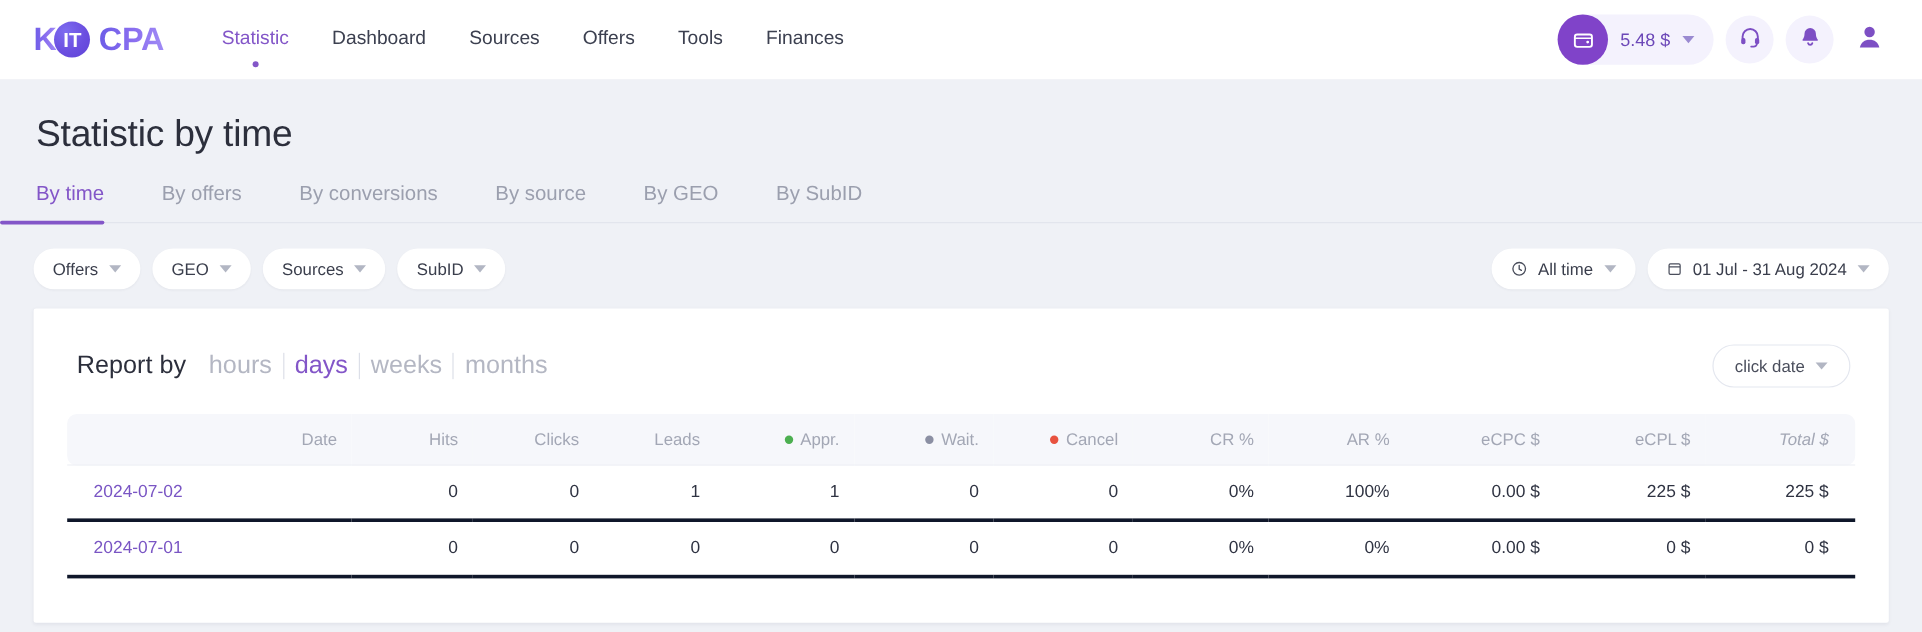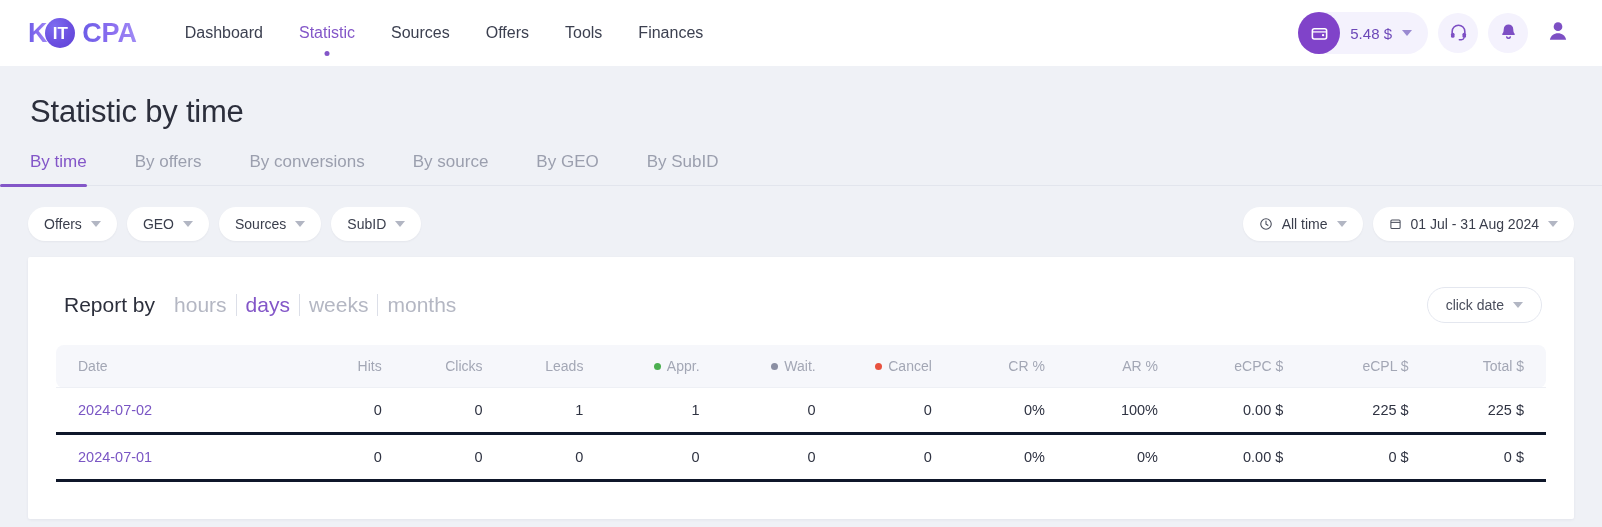--- a/index.html
+++ b/index.html
@@ -285,22 +285,22 @@
 
   thead th {
     background: #f6f7fb;
     font-size: 14px;
     font-weight: 400;
     color: #a3a7b5;
     padding: 13px 12px;
     text-align: right;
     white-space: nowrap;
   }
-  thead th:first-child { border-radius: 8px 0 0 8px; text-align: left; padding-left: 22px; }
-  thead th:last-child  { border-radius: 0 8px 8px 0; padding-right: 22px; }
+  thead th:first-child { border-radius: 8px 0 0 8px; text-align: right; padding-left: 22px; }
+  thead th:last-child  { border-radius: 0 8px 8px 0; padding-right: 22px; font-style: italic; }
 
   .th-dot {
     display: inline-block;
     width: 7px; height: 7px;
     border-radius: 50%;
     margin-right: 6px;
     vertical-align: 1px;
   }
 
   tbody td {
@@ -333,22 +333,22 @@
 
   <div class="brand">
     <span class="brand-text brand-k">K</span>
     <span class="brand-badge">
       <span>IT</span>
     </span>
     <span class="brand-text brand-cpa">CPA</span>
   </div>
 
   <nav class="nav-links">
+    <div class="nav-link active">Statistic</div>
     <div class="nav-link">Dashboard</div>
-    <div class="nav-link active">Statistic</div>
     <div class="nav-link">Sources</div>
     <div class="nav-link">Offers</div>
     <div class="nav-link">Tools</div>
     <div class="nav-link">Finances</div>
   </nav>
 
   <div class="topbar-right">
 
     <div class="balance-pill">
       <span class="wallet-circle">

